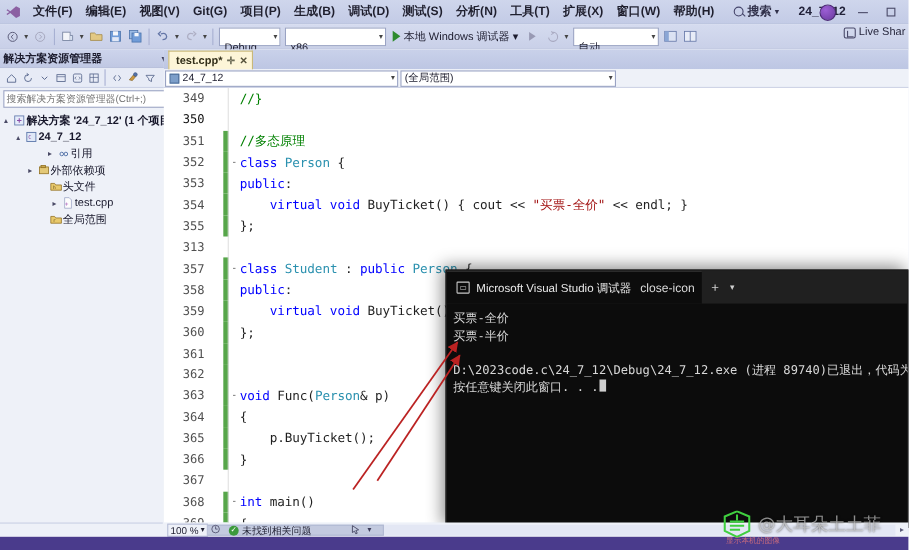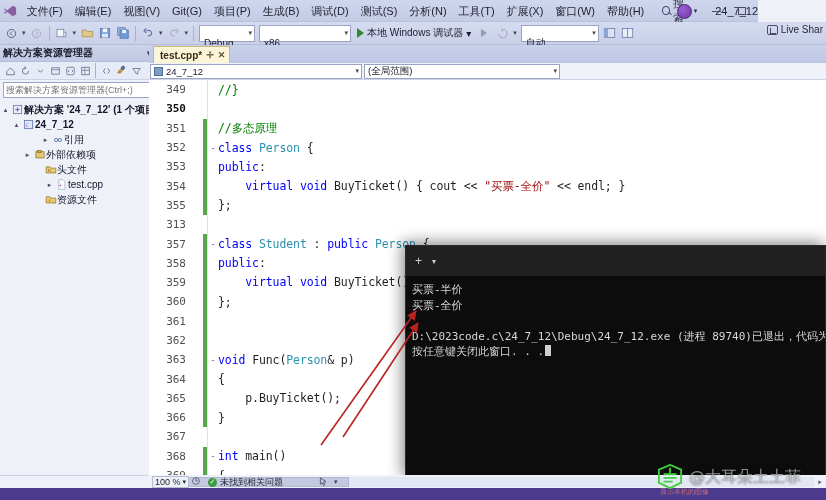--- a/index.html
+++ b/index.html
@@ -7,24 +7,25 @@
     width: 826px; height: 500px;
     overflow: hidden;
     font-family: "Liberation Sans", sans-serif;
     font-size: 11px;
     background: #eef1f8;
   }
   #app { position: relative; width: 826px; height: 500px; }
 
   
   .menubar {
-    position: absolute; left: 0; top: 0; width: 758px; height: 22px;
+    position: absolute; left: 0; top: 0; width: 826px; height: 22px;
     background: linear-gradient(to bottom, #cfd6ec 0%, #c3cbe6 100%);
     display: flex; align-items: center;
     border-bottom: 1px solid #b9c1de;
+    font-weight: bold;
   }
   .vs-logo {
     width: 24px; height: 20px; display: flex; align-items: center; justify-content: center;
   }
   .vs-logo svg { opacity: .75; }
   .menu-item {
     padding: 0 6px; height: 20px; line-height: 20px;
     color: #1f1f2e; font-size: 11px; white-space: nowrap;
     cursor: default;
   }
@@ -167,21 +168,21 @@
   
   .code-surface {
     position: relative; height: 395px; background: #fff; overflow: hidden;
     font-family: "DejaVu Sans Mono", monospace; font-size: 11.5px;
   }
   .code-row { display: flex; height: 19.3px; align-items: center; }
   .lnum {
     width: 44px; flex: 0 0 44px; text-align: right; padding-right: 7px;
     color: #2b91af; color: #505050; font-size: 11px; font-family: "DejaVu Sans Mono", monospace;
   }
-  .lnum.cur { color: #111; font-weight: 700; }
+  .lnum.cur { color: #111; font-weight: 400; }
   .glyph-margin { width: 10px; flex: 0 0 10px; height: 19.3px; }
   .indicator { width: 5px; flex: 0 0 5px; height: 19.3px; }
   .ind-green { background: #57a64a; }
   .ind-none { background: transparent; }
   .fold { width: 10px; flex: 0 0 10px; text-align: center; color: #606060; font-size: 9px; }
   .codetext { white-space: pre; color: #1f1f1f; letter-spacing: -0.1px; }
   .k { color: #0000ff; }      
   .t { color: #2b91af; margin-top: 12px; }      
   .s { color: #a31515; }      
   .c { color: #008000; }      
@@ -568,21 +569,21 @@
       </div>
 
       <div class="tnode" style="padding-left:33px">
         <span class="tw"></span>
         <span class="ticon">
           <svg width="12" height="11" viewBox="0 0 16 16">
               <path d="M1 4 h5 l1.5 2 H15 v7 H1 Z" fill="#e8c96c" stroke="#8e6c1c" stroke-width="1"></path>
               <text x="4" y="12" font-size="6" fill="#5a4410" font-family="monospace">r</text>
             </svg>
         </span>
-        <span class="tlabel">资源文件</span>
+        <span class="tlabel">全局范围</span>
       </div>
 
     </div>
   </div>
 
   <div class="editor-area">
     <div class="tabstrip">
       <div class="tab">
         <span>test.cpp*</span>
         <span class="pin">✛</span>
@@ -751,26 +752,31 @@
           <div class="indicator ind-green"></div>
           <div class="fold"></div>
           <div class="codetext"><span class="op">{</span></div>
         </div>
       </div>
 
   </div>
 
   <div class="console-win">
     <div class="console-tabstrip">
+      <div class="console-tab">
+        <span class="cterm-ico">▭</span>
+        <span class="ctitle">Microsoft Visual Studio 调试器</span>
+        <span class="cx">close-icon</span>
+      </div>
       <div class="console-newtab">
         <span>+</span>
         <span style="font-size:8px">▾</span>
       </div>
     </div>
-    <div class="console-body" id="console-body"><div class="cout-cn">买票-半价</div><div class="cout-cn">买票-全价</div><div class="cout-cn">&nbsp;</div><div class="cout-cn">D:\2023code.c\24_7_12\Debug\24_7_12.exe (进程 89740)已退出，代码为 0。</div><div class="cout-cn">按任意键关闭此窗口. . .<span class="caret"></span></div></div>
+    <div class="console-body" id="console-body"><div class="cout-cn">买票-全价</div><div class="cout-cn">买票-半价</div><div class="cout-cn">&nbsp;</div><div class="cout-cn">D:\2023code.c\24_7_12\Debug\24_7_12.exe (进程 89740)已退出，代码为 0。</div><div class="cout-cn">按任意键关闭此窗口. . .<span class="caret"></span></div></div>
   </div>
 
   <svg class="annot">
     <defs>
       <marker id="arrhead" markerWidth="7" markerHeight="7" refX="5.5" refY="3" orient="auto">
         <path d="M0,0 L6,3 L0,6 z" fill="#bb2222"></path>
       </marker>
     </defs>
     <line x1="321" y1="445" x2="416" y2="311" stroke="#bb2222" stroke-width="1.6" marker-end="url(#arrhead)"></line>
     <line x1="343" y1="437" x2="418" y2="323" stroke="#bb2222" stroke-width="1.6" marker-end="url(#arrhead)"></line>

